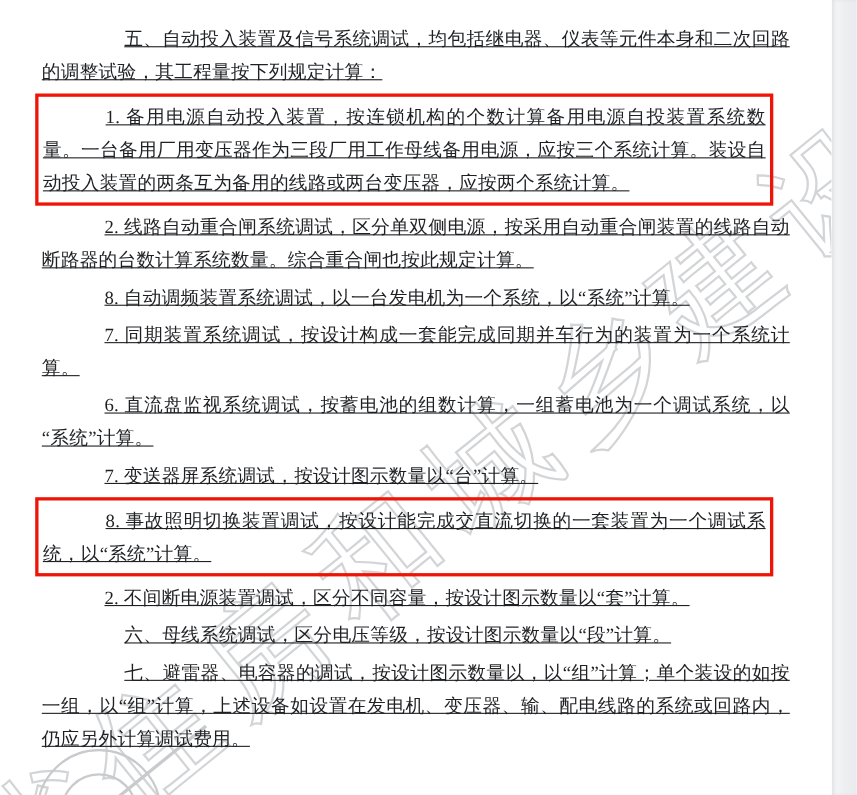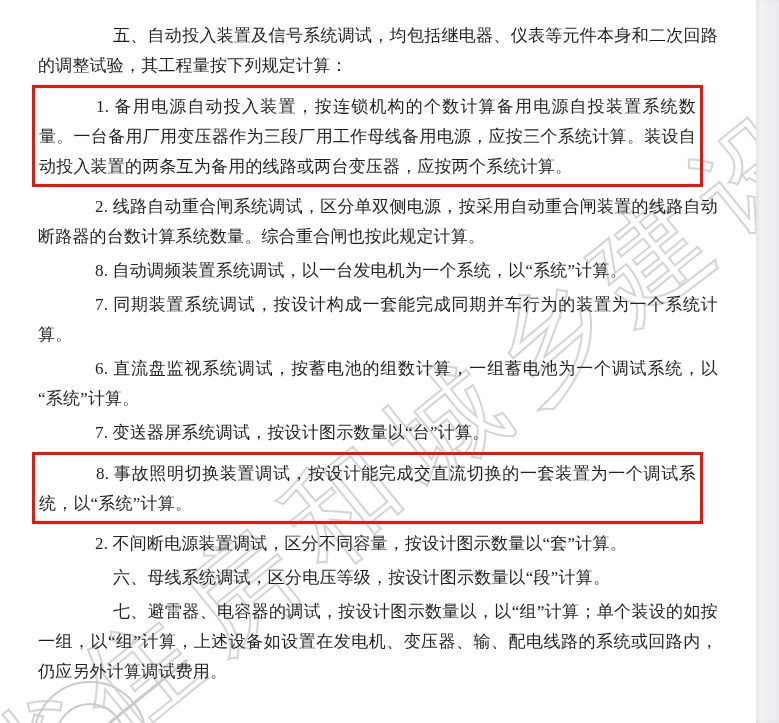--- a/index.html
+++ b/index.html
@@ -33,20 +33,21 @@
     opacity:.8;pointer-events:none;user-select:none;
   }
   .emblem{position:absolute;left:33px;top:681px;width:114px;height:114px;pointer-events:none;}
   .emblem .c1{position:absolute;left:0;top:0;right:0;bottom:0;border:2.5px solid var(--watermark);border-radius:50%;}
   .emblem .c2{position:absolute;left:22px;top:22px;right:22px;bottom:22px;border:2px solid var(--watermark);border-radius:50%;}
   .emblem .slash{position:absolute;left:-28px;top:42px;width:205px;height:2.5px;background:var(--watermark);transform:rotate(-39deg);}
   
   .doc{
     position:absolute;left:38px;top:0;width:680px;padding-top:21px;
     color:var(--text);
+    text-decoration:underline;
   }
   .doc p{
     margin:0 0 4px 0;
     font-size:17px;line-height:30px;
     text-align:justify;
     letter-spacing:0.2px;
   }
   .p-cn{text-indent:75px;}
   .p-num{text-indent:57px;}
   .redbox{

